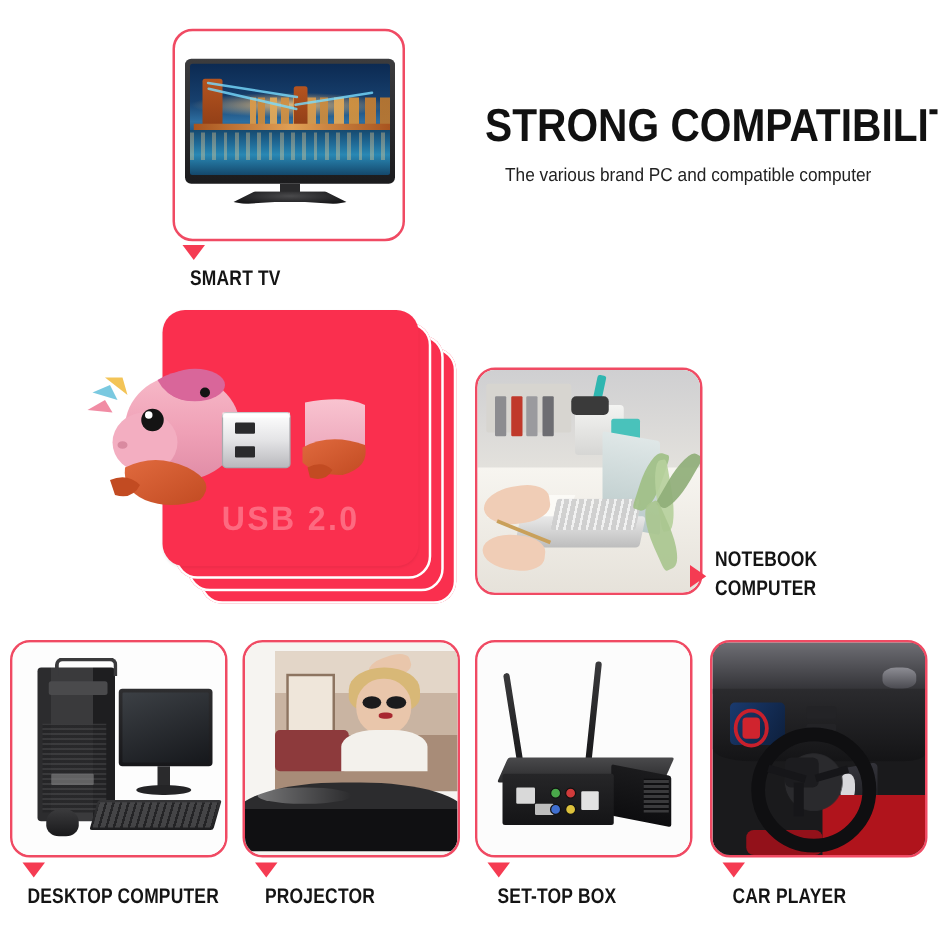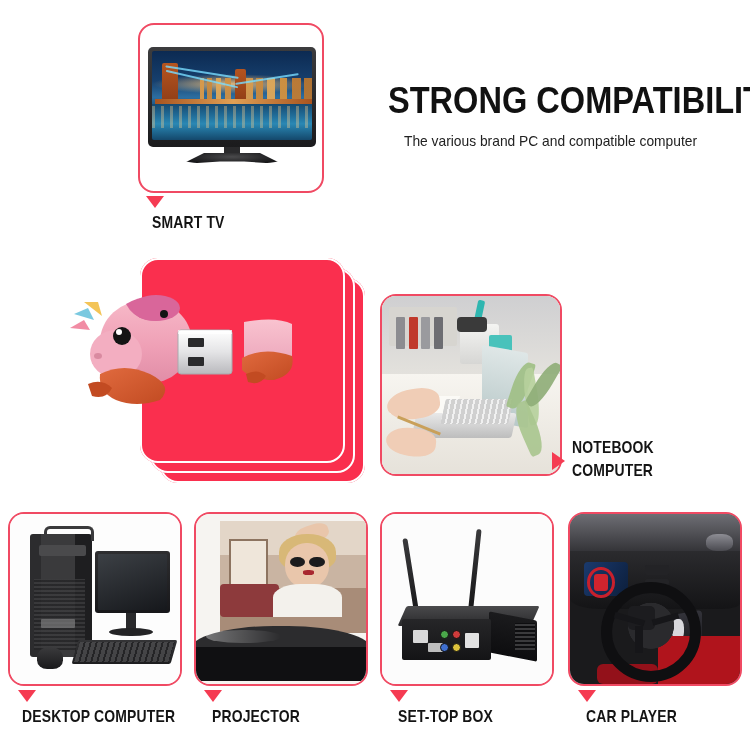--- a/index.html
+++ b/index.html
@@ -277,20 +277,23 @@
   <div class="tri-down" style="left:146px;top:196px;"></div>
   <div class="label" style="left:152px;top:213px;font-size:17px;">SMART TV</div>
 
   <div class="stack">
     <div class="sheet s4"></div>
     <div class="sheetgap" style="left:30px;top:30px;"></div>
     <div class="sheet s3"></div>
     <div class="sheetgap" style="left:20px;top:20px;"></div>
     <div class="sheet s2"></div>
     <div class="sheetgap" style="left:10px;top:10px;"></div>
+    <div class="sheet s1">
+      <div class="usbtext">USB 2.0</div>
+    </div>
 
     <svg width="240" height="180" viewBox="0 0 240 180" style="position:absolute;left:-66px;top:10px;">
       <defs>
         <linearGradient id="pinkBody" x1="0" y1="0" x2="0" y2="1">
           <stop offset="0%" stop-color="#f7b9c8"></stop>
             <stop offset="55%" stop-color="#efa0b6"></stop>
           <stop offset="100%" stop-color="#e08ca6"></stop>
         </linearGradient>
         <linearGradient id="maneG" x1="0" y1="0" x2="1" y2="1">
           <stop offset="0%" stop-color="#e06a3e"></stop>

